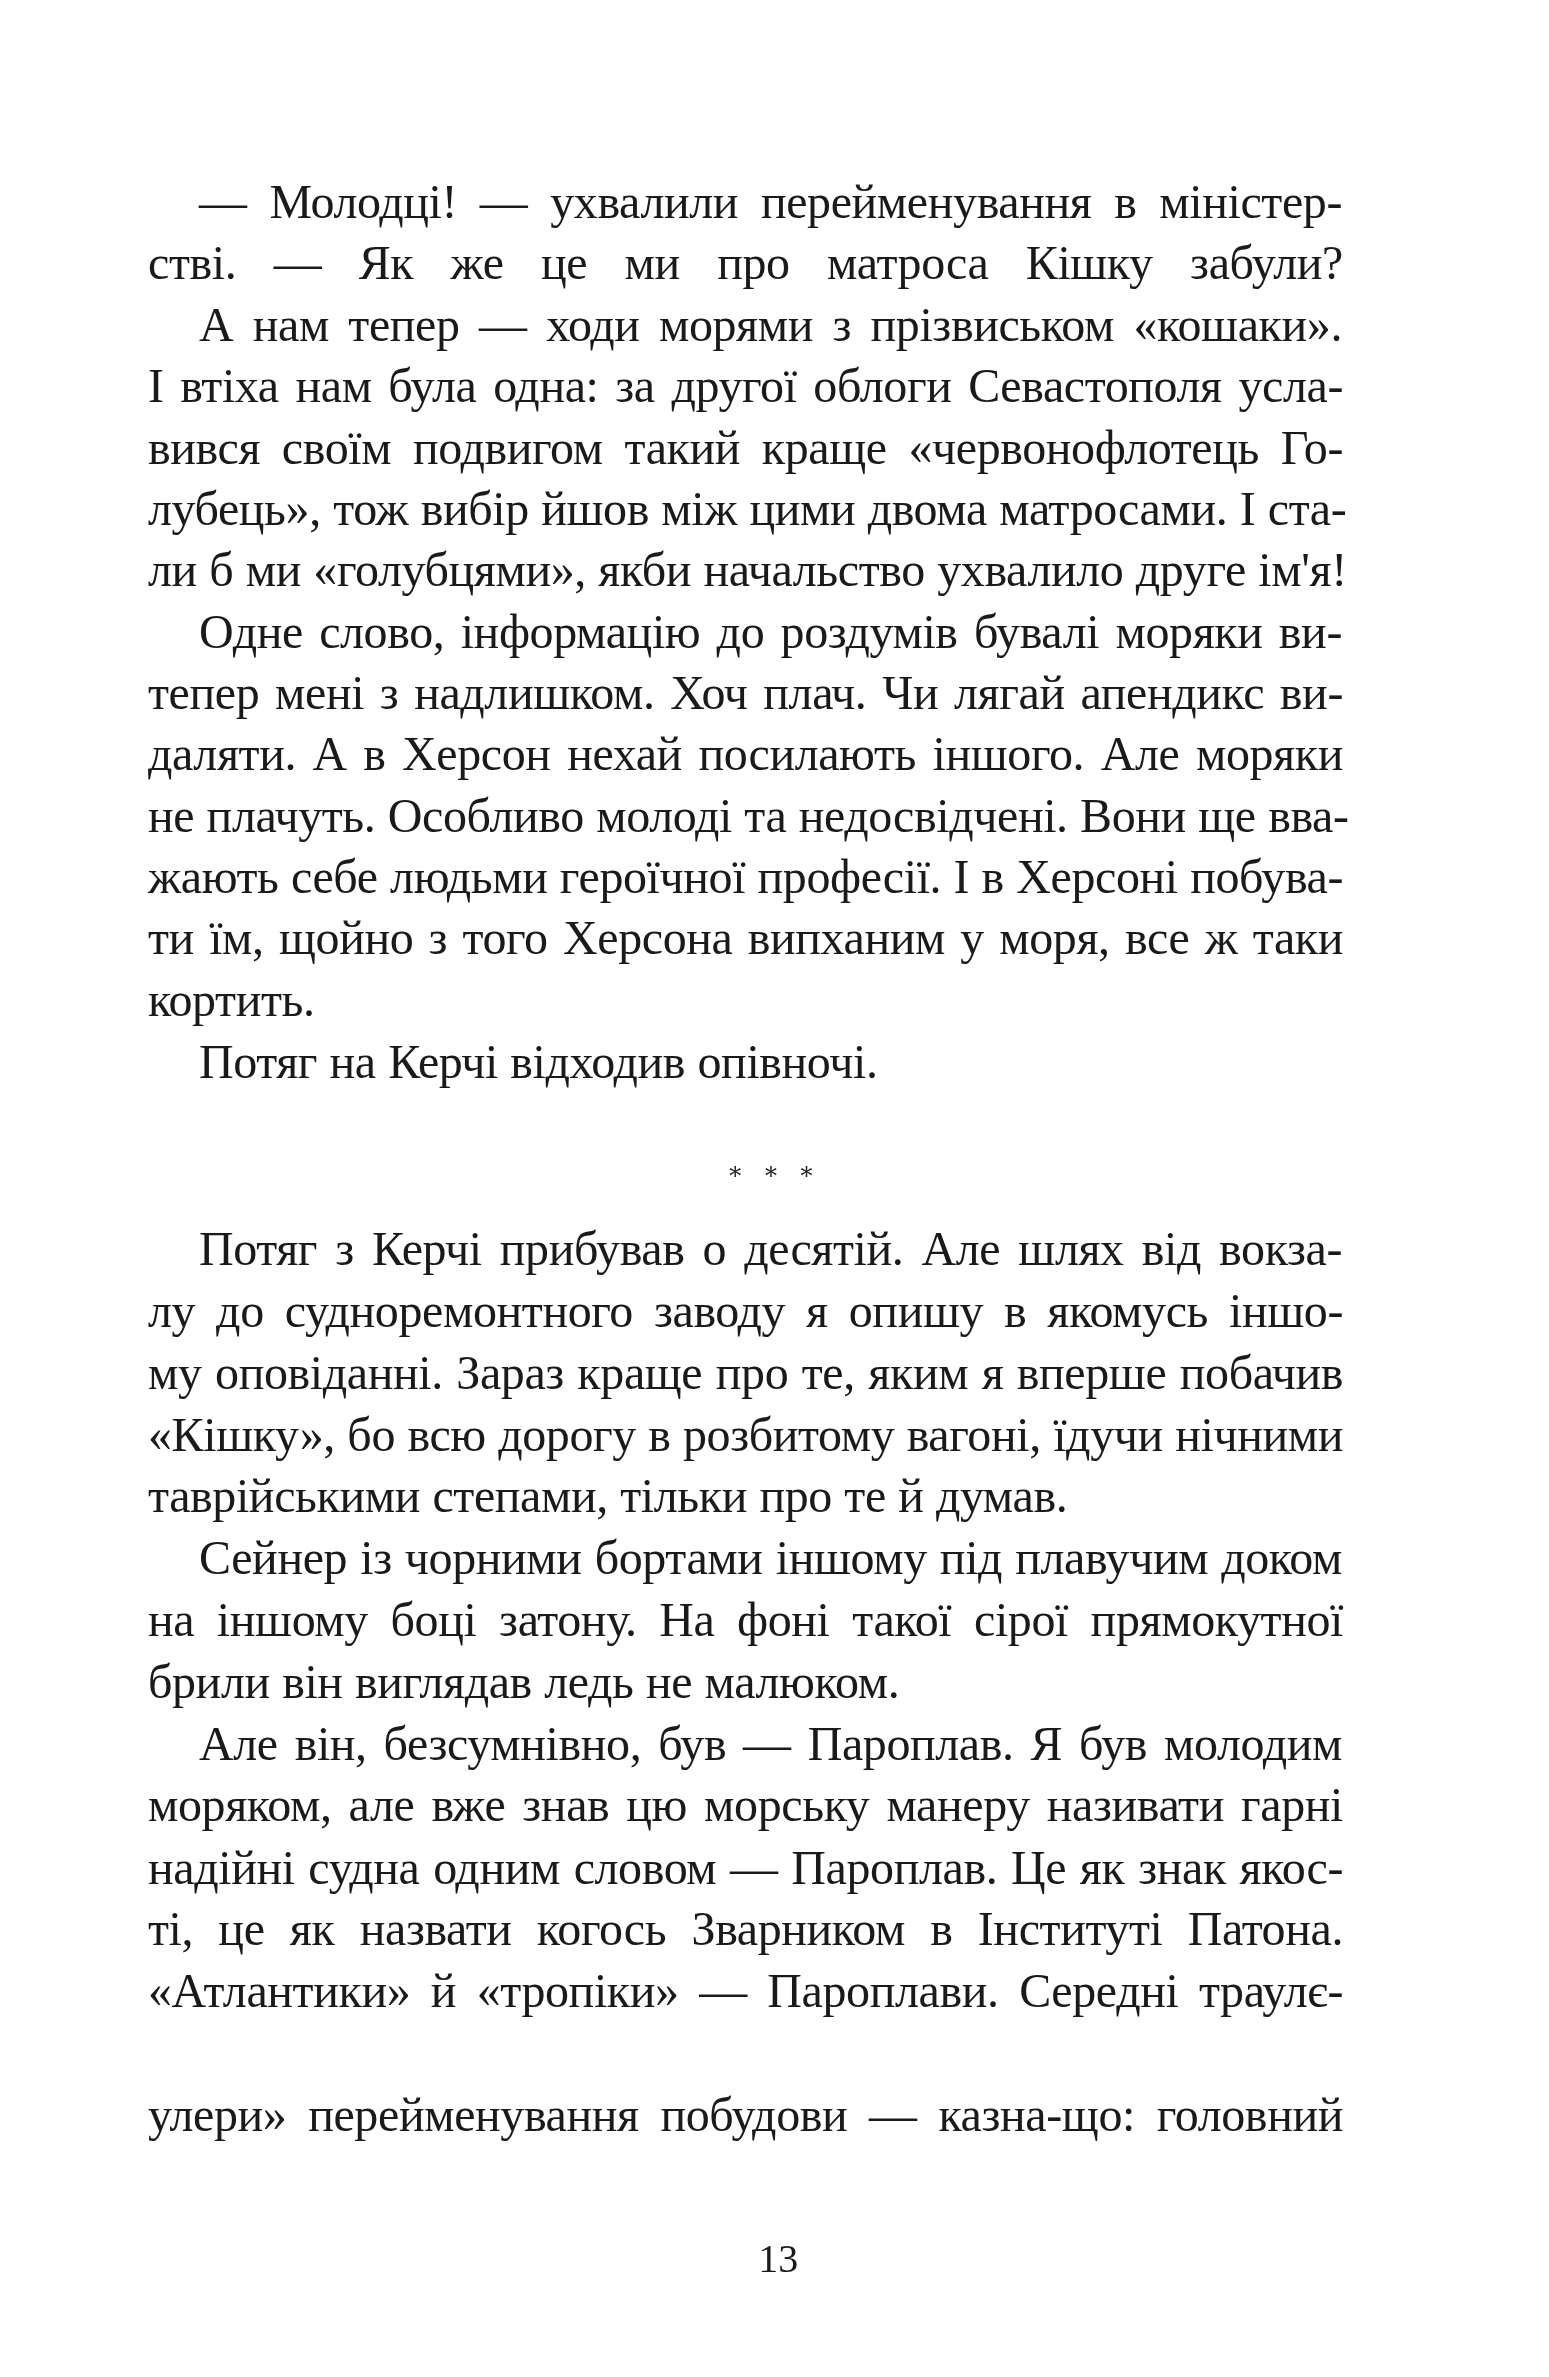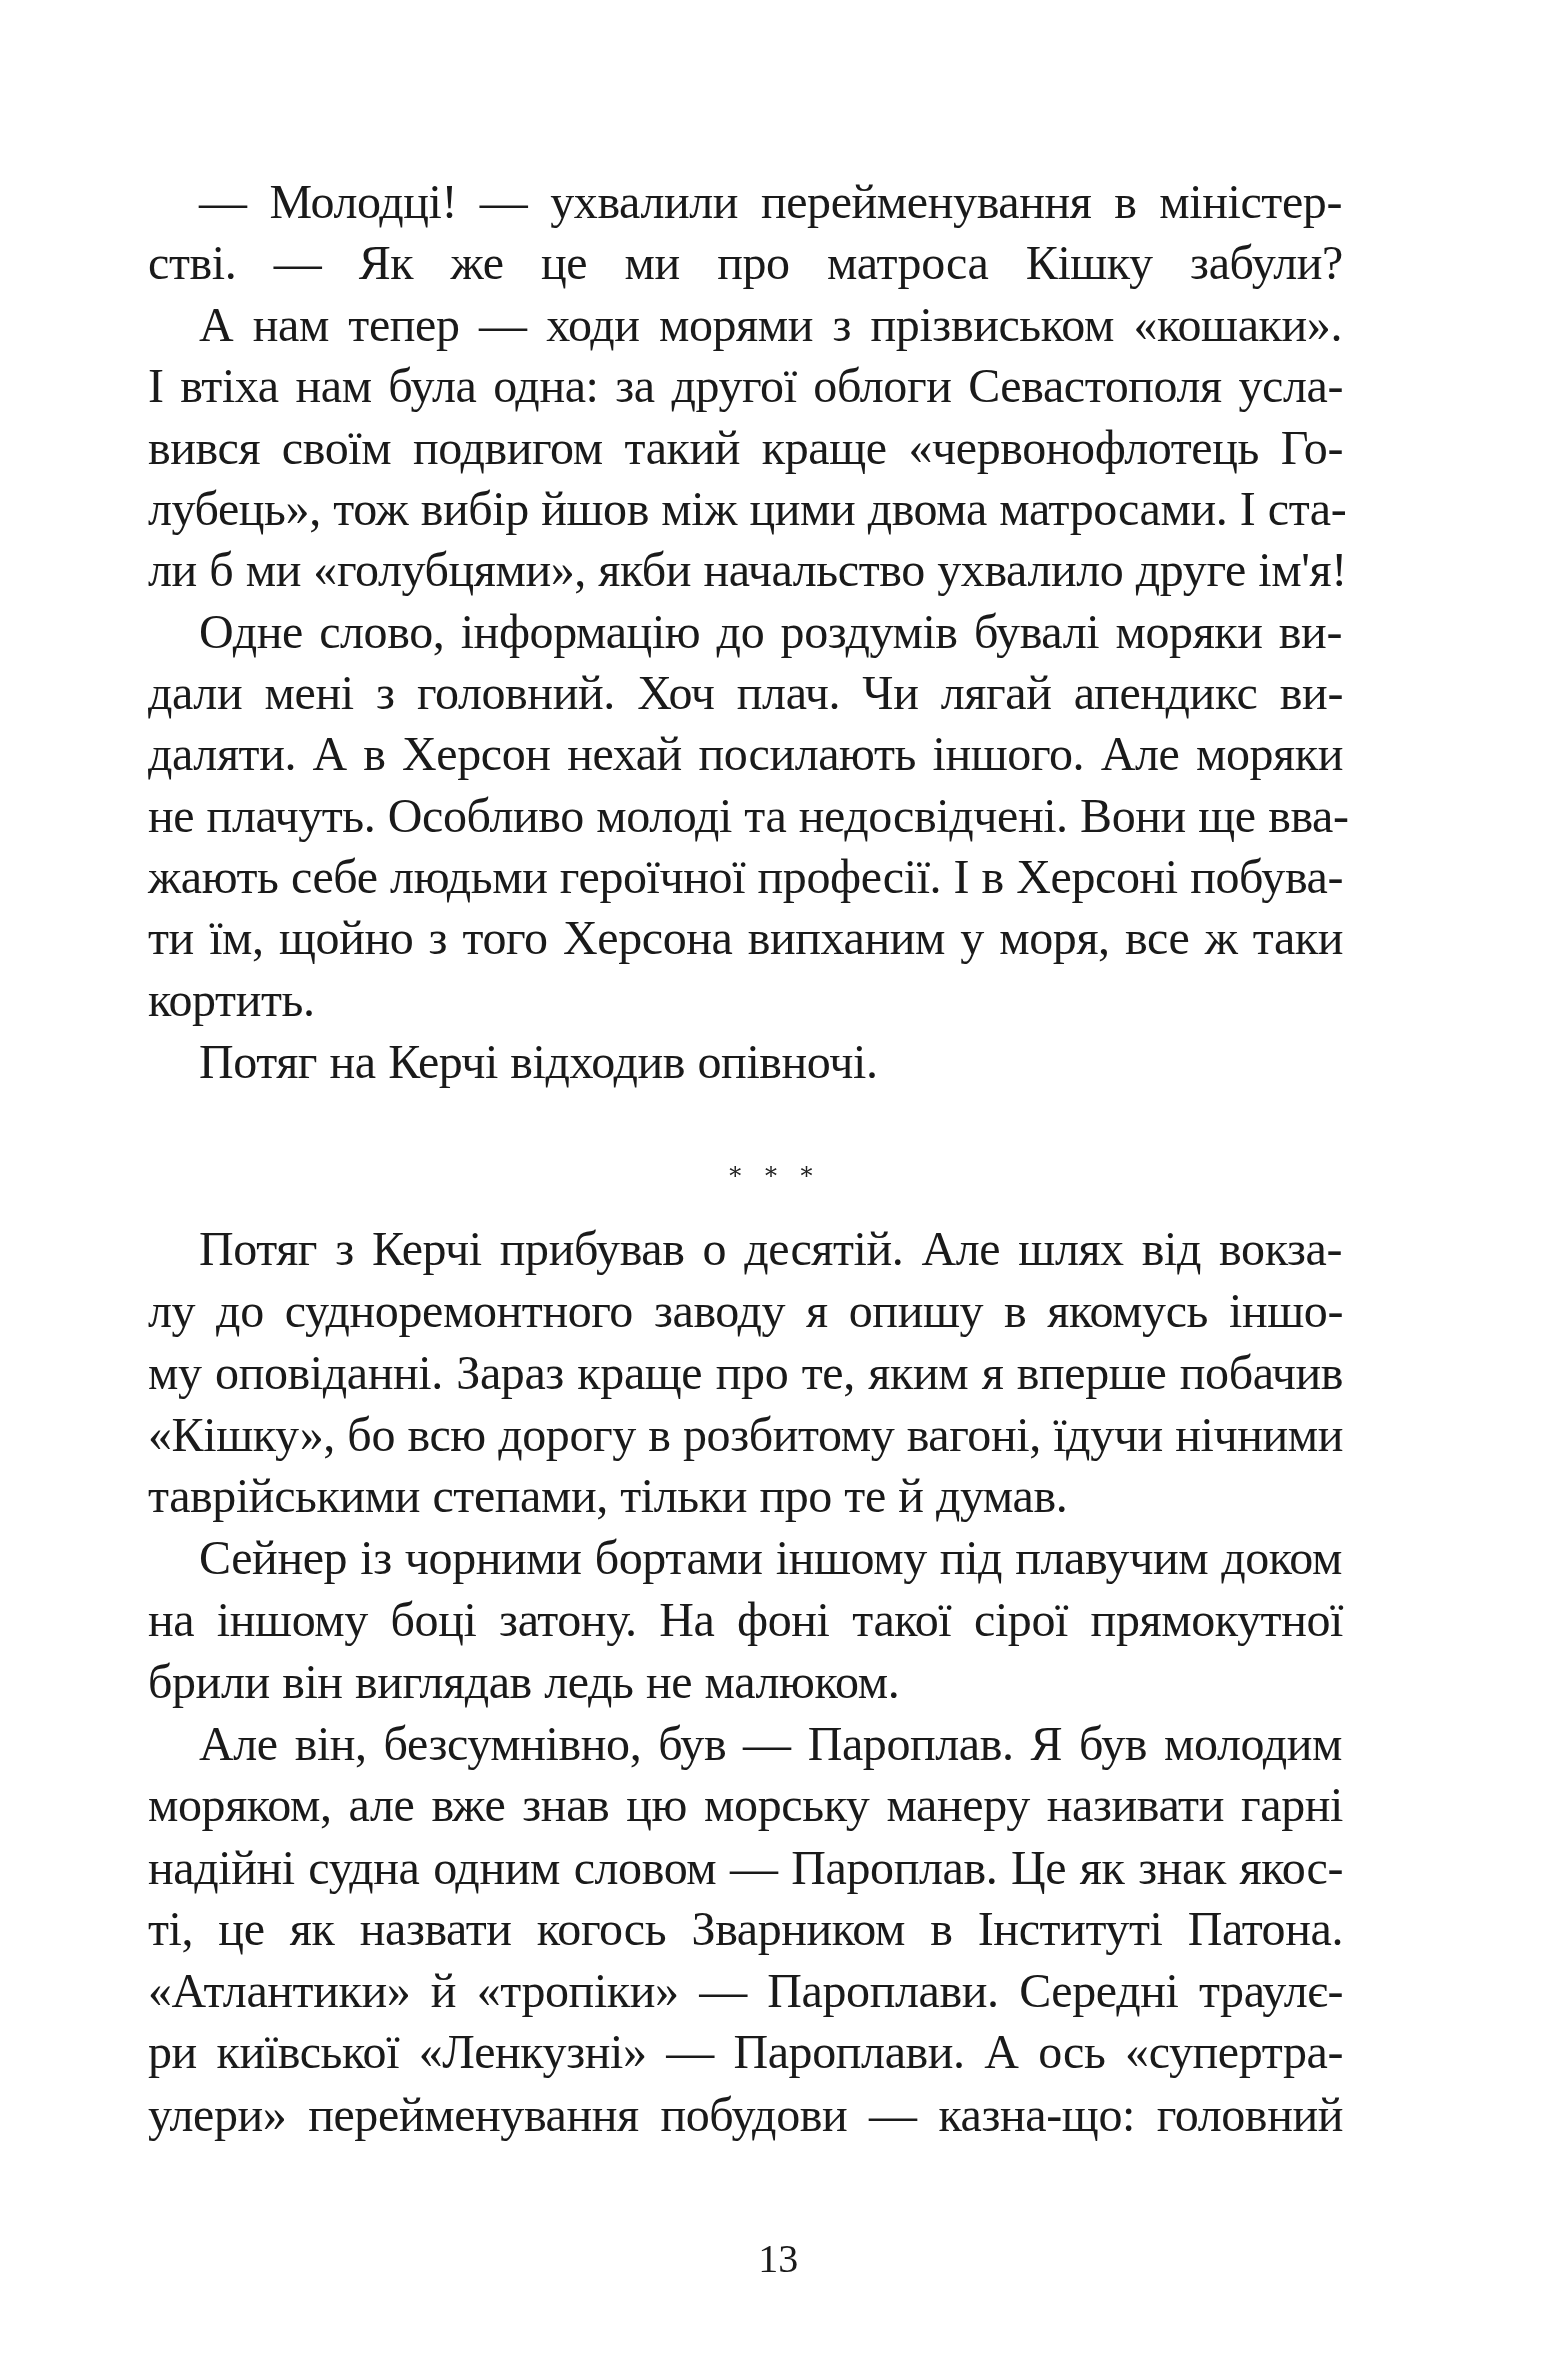--- a/index.html
+++ b/index.html
@@ -49,21 +49,21 @@
 <div class="page">
 
   <div class="line indent" style="top:171px">— Молодці! — ухвалили перейменування в міністер-</div>
   <div class="line" style="top:232px">стві. — Як же це ми про матроса Кішку забули?</div>
   <div class="line indent" style="top:294px">А нам тепер — ходи морями з прізвиськом «кошаки».</div>
   <div class="line" style="top:355px">І втіха нам була одна: за другої облоги Севастополя усла-</div>
   <div class="line" style="top:417px">вився своїм подвигом такий краще «червонофлотець Го-</div>
   <div class="line" style="top:478px">лубець», тож вибір йшов між цими двома матросами. І ста-</div>
   <div class="line last" style="top:539px">ли б ми «голубцями», якби начальство ухвалило друге ім'я!</div>
   <div class="line indent" style="top:601px">Одне слово, інформацію до роздумів бувалі моряки ви-</div>
-  <div class="line" style="top:662px">дали мені з головний. Хоч плач. Чи лягай апендикс ви-</div>
+  <div class="line" style="top:662px">тепер мені з надлишком. Хоч плач. Чи лягай апендикс ви-</div>
   <div class="line" style="top:723px">даляти. А в Херсон нехай посилають іншого. Але моряки</div>
   <div class="line" style="top:785px">не плачуть. Особливо молоді та недосвідчені. Вони ще вва-</div>
   <div class="line" style="top:846px">жають себе людьми героїчної професії. І в Херсоні побува-</div>
   <div class="line" style="top:907px">ти їм, щойно з того Херсона випханим у моря, все ж таки</div>
   <div class="line last" style="top:969px">кортить.</div>
   <div class="line indent last" style="top:1031px">Потяг на Керчі відходив опівночі.</div>
 
   <div class="divider">* * *</div>
 
   <div class="line indent" style="top:1218px">Потяг з Керчі прибував о десятій. Але шлях від вокза-</div>
@@ -72,18 +72,17 @@
   <div class="line" style="top:1404px">«Кішку», бо всю дорогу в розбитому вагоні, їдучи нічними</div>
   <div class="line last" style="top:1465px">таврійськими степами, тільки про те й думав.</div>
   <div class="line indent" style="top:1527px">Сейнер із чорними бортами іншому під плавучим доком</div>
   <div class="line" style="top:1589px">на іншому боці затону. На фоні такої сірої прямокутної</div>
   <div class="line last" style="top:1651px">брили він виглядав ледь не малюком.</div>
   <div class="line" style="top:1774px">моряком, але вже знав цю морську манеру називати гарні</div>
   <div class="line indent" style="top:1713px">Але він, безсумнівно, був — Пароплав. Я був молодим</div>
   <div class="line" style="top:1837px">надійні судна одним словом — Пароплав. Це як знак якос-</div>
   <div class="line" style="top:1898px">ті, це як назвати когось Зварником в Інституті Патона.</div>
   <div class="line" style="top:1960px">«Атлантики» й «тропіки» — Пароплави. Середні траулє-</div>
-  <div class="line" style="top:2021px">ри київської «Ленкузні» — Пароплави. А ось «супертра-</div>
   <div class="line" style="top:2084px">улери» перейменування побудови — казна-що: головний</div>
 
   <div class="pagenum">13</div>
 </div>
 
 
 </body></html>

